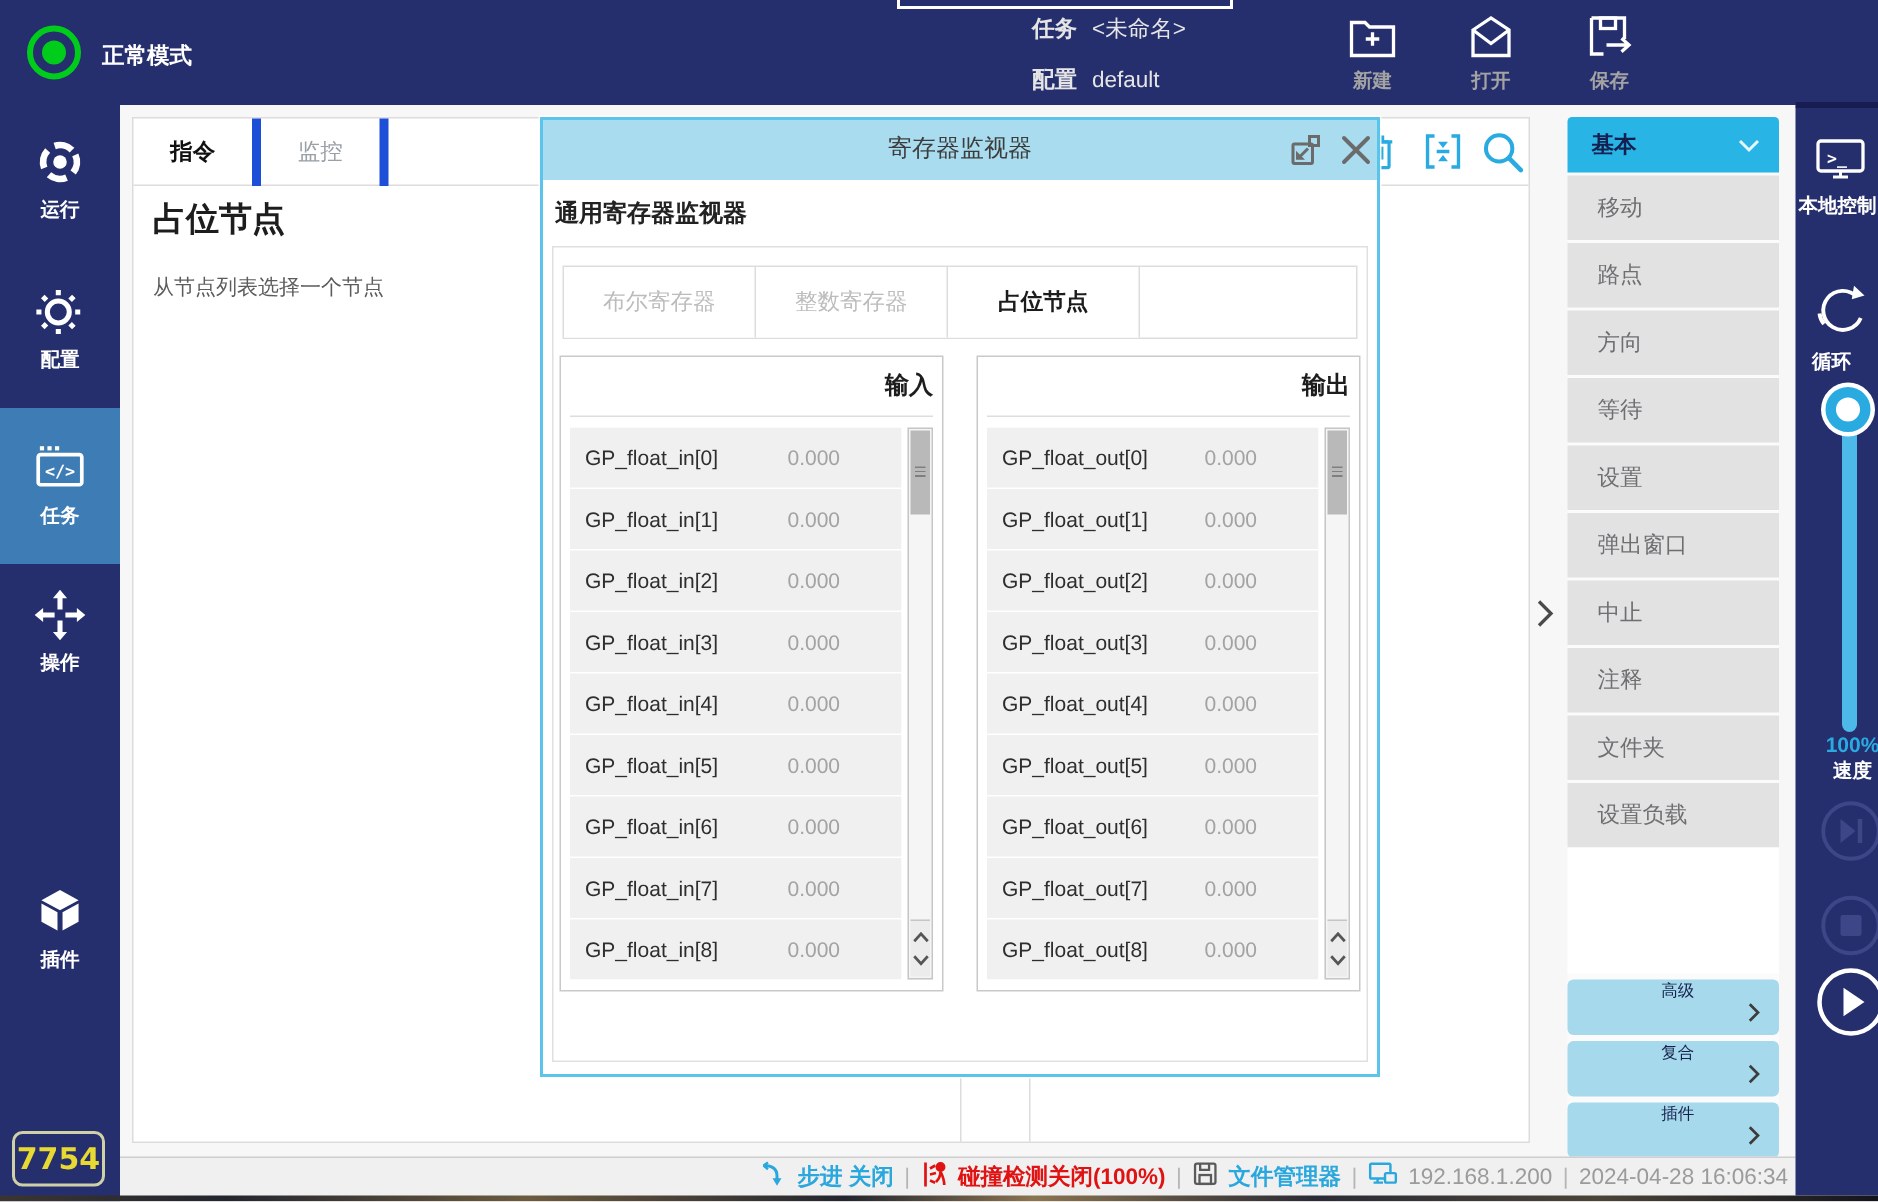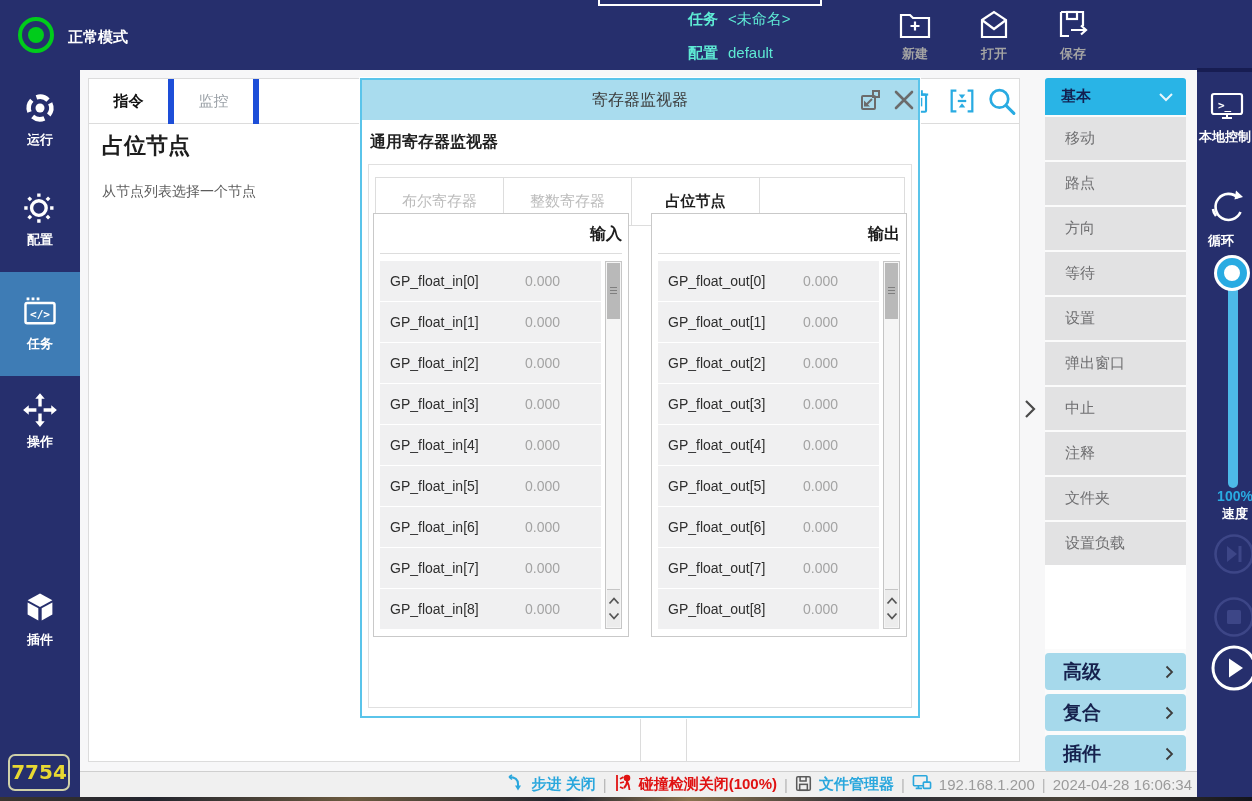--- a/index.html
+++ b/index.html
@@ -6,21 +6,21 @@
   html,body { width:1252px; height:801px; overflow:hidden; }
   body { font-family:"Liberation Sans","DejaVu Sans",sans-serif; background:#f7f7f8; }
   #app { position:relative; width:1252px; height:801px; overflow:hidden; background:#f7f7f8; }
 
   
   .topbar { position:absolute; left:0; top:0; width:1252px; height:70px; background:#262f6d; z-index:5; }
   .mode-ind { position:absolute; left:18px; top:17px; width:36px; height:36px; border:4px solid #00cc1b; border-radius:50%; }
   .mode-ind i { position:absolute; left:50%; top:50%; width:16px; height:16px; margin:-8px 0 0 -8px; background:#00cc1b; border-radius:50%; display:block; }
   .mode-label { position:absolute; left:68px; top:28px; color:#fff; font-size:15px; font-weight:700; }
   .cutoff-frag { position:absolute; left:598px; top:-4px; width:224px; height:10px; border:2px solid #fff; border-top:none; background:transparent; z-index:6; }
-  .tb-kv { position:absolute; color:#5eead4; font-size:15px; white-space:nowrap; }
+  .tb-kv { position:absolute; color:#e5e5e5; font-size:15px; white-space:nowrap; }
   .tb-kv b { font-weight:700; margin-right:10px; }
   .kv-task { left:688px; top:10px; }
   .kv-config { left:688px; top:44px; }
   .tb-action { position:absolute; top:8px; width:64px; text-align:center; color:#a3a3a3; cursor:pointer; }
   .tb-action svg { display:block; margin:0 auto 3px; }
   .tb-action .lbl { font-size:13px; font-weight:700; }
   .act-new { left:883px; } .act-open { left:962px; } .act-save { left:1041px; }
 
   
   .sidebar { position:absolute; left:0; top:70px; width:80px; height:731px; background:#262f6d; z-index:4; }
@@ -52,42 +52,42 @@
   .modal-header { position:absolute; left:0; top:0; width:100%; height:40px; background:#a9dcee; }
   .modal-title { position:absolute; left:0; top:0; width:100%; height:40px; text-align:center; line-height:40px; font-size:16px; color:#3c3c3c; }
   .mh-ic { position:absolute; top:8px; cursor:pointer; }
   .mh-restore { left:496px; } .mh-close { left:530px; }
   .modal-sub { position:absolute; left:8px; top:52px; font-size:16px; font-weight:700; color:#222; }
   .modal-box { position:absolute; left:6px; top:84px; width:544px; height:544px; border:1px solid #e0e0e0; background:#fff;text-align:right; }
   .regtabs { position:absolute; left:6px; top:12px; width:530px; height:49px; border:1px solid #ddd; display:flex; }
   .regtab { width:128px; display:flex; align-items:center; justify-content:center; font-size:15px; color:#bcbcbc; border-right:1px solid #ddd; cursor:pointer; background:#fff; }
   .regtab.active { color:#1c1c1c; font-weight:700; }
   .regtab-fill { flex:1; }
-  .panel { position:absolute; top:48px; width:256px; height:424px; border:1px solid #c9c9c9; background:#fff; padding:0 6px; }
+  .panel { position:absolute; top:72px; width:256px; height:424px; border:1px solid #c9c9c9; background:#fff; padding:0 6px; }
   .panel-in { left:4px; } .panel-out { left:282px; }
   .panel-title { height:40px; line-height:40px; font-size:16px; font-weight:700; color:#1d1d1d; padding-left:5px; border-bottom:1px solid #ddd; }
   .list-wrap { display:flex; margin-top:7px; height:368px; }
   .rows { flex:1; overflow:hidden; }
   .reg-row { position:relative; height:40px; margin-bottom:1px; background:#f0f0f1; display:flex; align-items:center; }
   .reg-name { padding-left:10px; font-size:14px; color:#2e2e2e; }
   .reg-val { position:absolute; left:145px; font-size:14px; color:#a3a3a3; }
   .scrollcol { position:relative; width:17px; margin-left:4px; border:1px solid #c6c6c6; background:#f5f5f5; }
   .thumb { position:absolute; left:1px; right:1px; top:1px; height:56px; background:#b9b9b9; }
   .thumb .grip { position:absolute; left:3px; right:3px; top:24px; height:8px;
     background:repeating-linear-gradient(#7f7f7f 0 1px, transparent 1px 3px); }
   .scrollbtns { position:absolute; left:1px; right:1px; bottom:1px; height:38px; background:#ececec; border-top:1px solid #c6c6c6; display:flex; flex-direction:column; align-items:center; justify-content:space-evenly; }
 
   
   .cmdpanel { position:absolute; left:1045px; top:78px; width:141px; height:694px; background:#fbfbfb; display:flex; flex-direction:column; z-index:2; }
   .cmd-header { height:37px; background:#29b4e6; border-radius:3px 3px 0 0; display:flex; align-items:center; padding:0 12px 0 16px; cursor:pointer; }
   .cmd-header .lbl { font-size:15px; font-weight:700; color:#132050; }
   .cmd-header svg { margin-left:auto; }
   .cmd-item { height:43px; margin-top:2px; background:#e2e2e3; color:#6f6f71; font-size:15px; display:flex; align-items:center; padding-left:20px; cursor:pointer; }
   .cmd-spacer { flex:1; background:#fff; }
-  .cmd-group { height:37px; margin-top:4px; background:#a6d9eb; border-radius:4px; display:flex; align-items:center; padding:0 12px 0 18px; font-size:19px; font-weight:700; color:#16214d; cursor:pointer; }
+  .cmd-group { height:37px; margin-top:4px; background:#a6d9eb; border-radius:4px; display:flex; align-items:center; padding:0 12px 0 18px; font-size:11px; font-weight:400; color:#16214d; cursor:pointer;flex-direction:column; }
   .cmd-group svg { margin-left:auto; }
 
   
   .rail { position:absolute; left:1197px; top:0; width:55px; height:797px; background:#262f6d; z-index:6; overflow:hidden; }
   .rail-sep { position:absolute; left:0; top:68px; width:55px; height:4px; background:#171d52; }
   .rail .txt { position:absolute; color:#fff; font-size:13px; font-weight:700; white-space:nowrap; }
   .r-local-ic { position:absolute; left:13px; top:90px; }
   .r-local-lbl { left:2px; top:128px; }
   .r-loop-ic { position:absolute; left:12px; top:188px; }
   .r-loop-lbl { left:11px; top:232px; }

